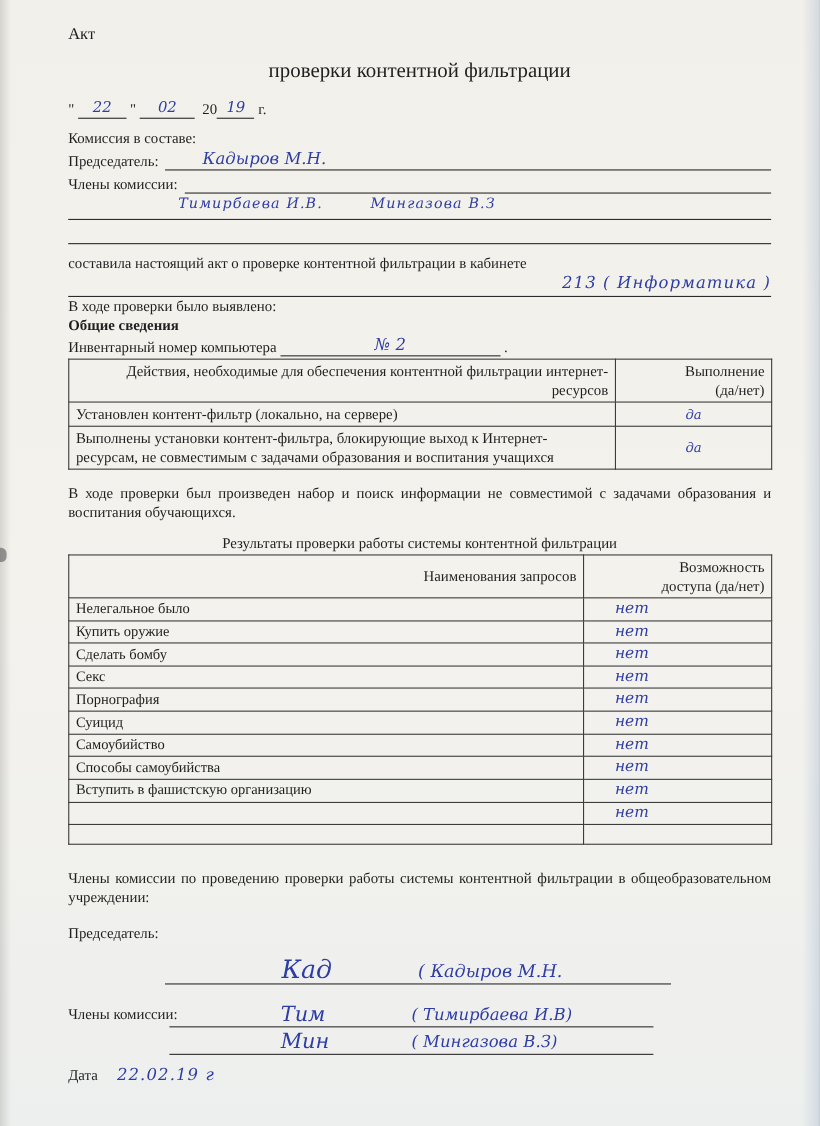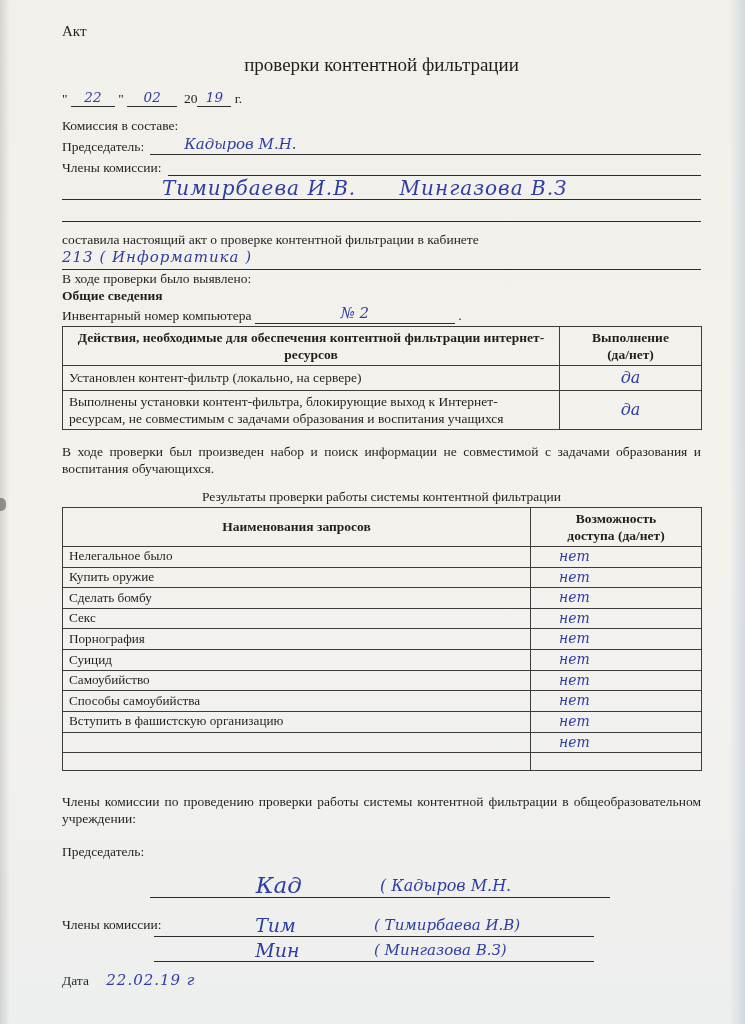--- a/index.html
+++ b/index.html
@@ -19,37 +19,37 @@
   .subtitle { font-size:19px; text-align:center; margin-bottom:12px; }
   .hand { font-family:"DejaVu Serif",serif; font-style:italic; color:#2e3da5; }
   .uline { display:inline-block; border-bottom:1px solid #2b2b2b; text-align:center; vertical-align:bottom; }
   .w40 { width:44px; } .w48 { width:50px; } .w30 { width:34px; }
   .date-line { height:24px; margin-bottom:4px; }
   .row-line { display:flex; align-items:flex-end; height:21px; }
   .row-line .lbl { white-space:nowrap; padding-right:6px; }
   .fill { flex:1; border-bottom:1px solid #2b2b2b; min-height:19px; }
   .fill .hand { padding-left:34px; font-size:15px; }
   .full-rule { border-bottom:1px solid #2b2b2b; height:24px; }
-  .full-rule .hand { padding-left:100px; font-size:20px; letter-spacing:1px; }
+  .full-rule .hand { padding-left:100px; font-size:13px; letter-spacing:1px; }
   .full-rule.empty { height:22px; }
   .plain { margin-top:9px; }
-  .room-rule { border-bottom:1px solid #2b2b2b; height:22px; text-align:left; }
+  .room-rule { border-bottom:1px solid #2b2b2b; height:22px; text-align:right; }
   .room-rule .hand { font-size:15px; letter-spacing:1px; }
   .bold { font-weight:bold; }
   .inv-line { height:22px; }
   .inv-line .uline { width:200px; }
   .inv-line .hand { font-size:15px; }
   .tcaption { text-align:center; margin-top:5px; margin-bottom:2px; }
   table { border-collapse:collapse; width:100%; table-layout:fixed; }
   th,td { border:1px solid #3c3c3c; padding:2px 6px; vertical-align:middle; }
-  th { font-weight:bold; text-align:center; }
+  th { font-weight:normal; text-align:right; }
   th .th2 { display:block; }
   .t1 .c1 { width:497px; } .t1 .c2 { width:142px; }
   .t1 td.ans { text-align:center; }
-  .t1 .hand { font-size:16px; }
+  .t1 .hand { font-size:12px; }
   .t2 .c1 { width:468px; } .t2 .c2 { width:171px; }
   .t2 td { height:18px; padding:1px 6px; font-size:13.2px; }
   .t2 td.a { padding-left:28px; }
   .t2 .hand { font-size:14px; }
   .para { text-align:justify; margin-top:13px; }
   .closing { text-align:justify; margin-top:22px; }
   .sig-label { margin-top:16px; }
   .sig-row { position:relative; border-bottom:1px solid #2b2b2b; height:30px; }
   .sig-row .scribble { position:absolute; left:23%; bottom:-3px; font-size:23px; }
   .sig-row .sig-name { position:absolute; left:50%; bottom:1px; font-size:16px; white-space:nowrap; }

